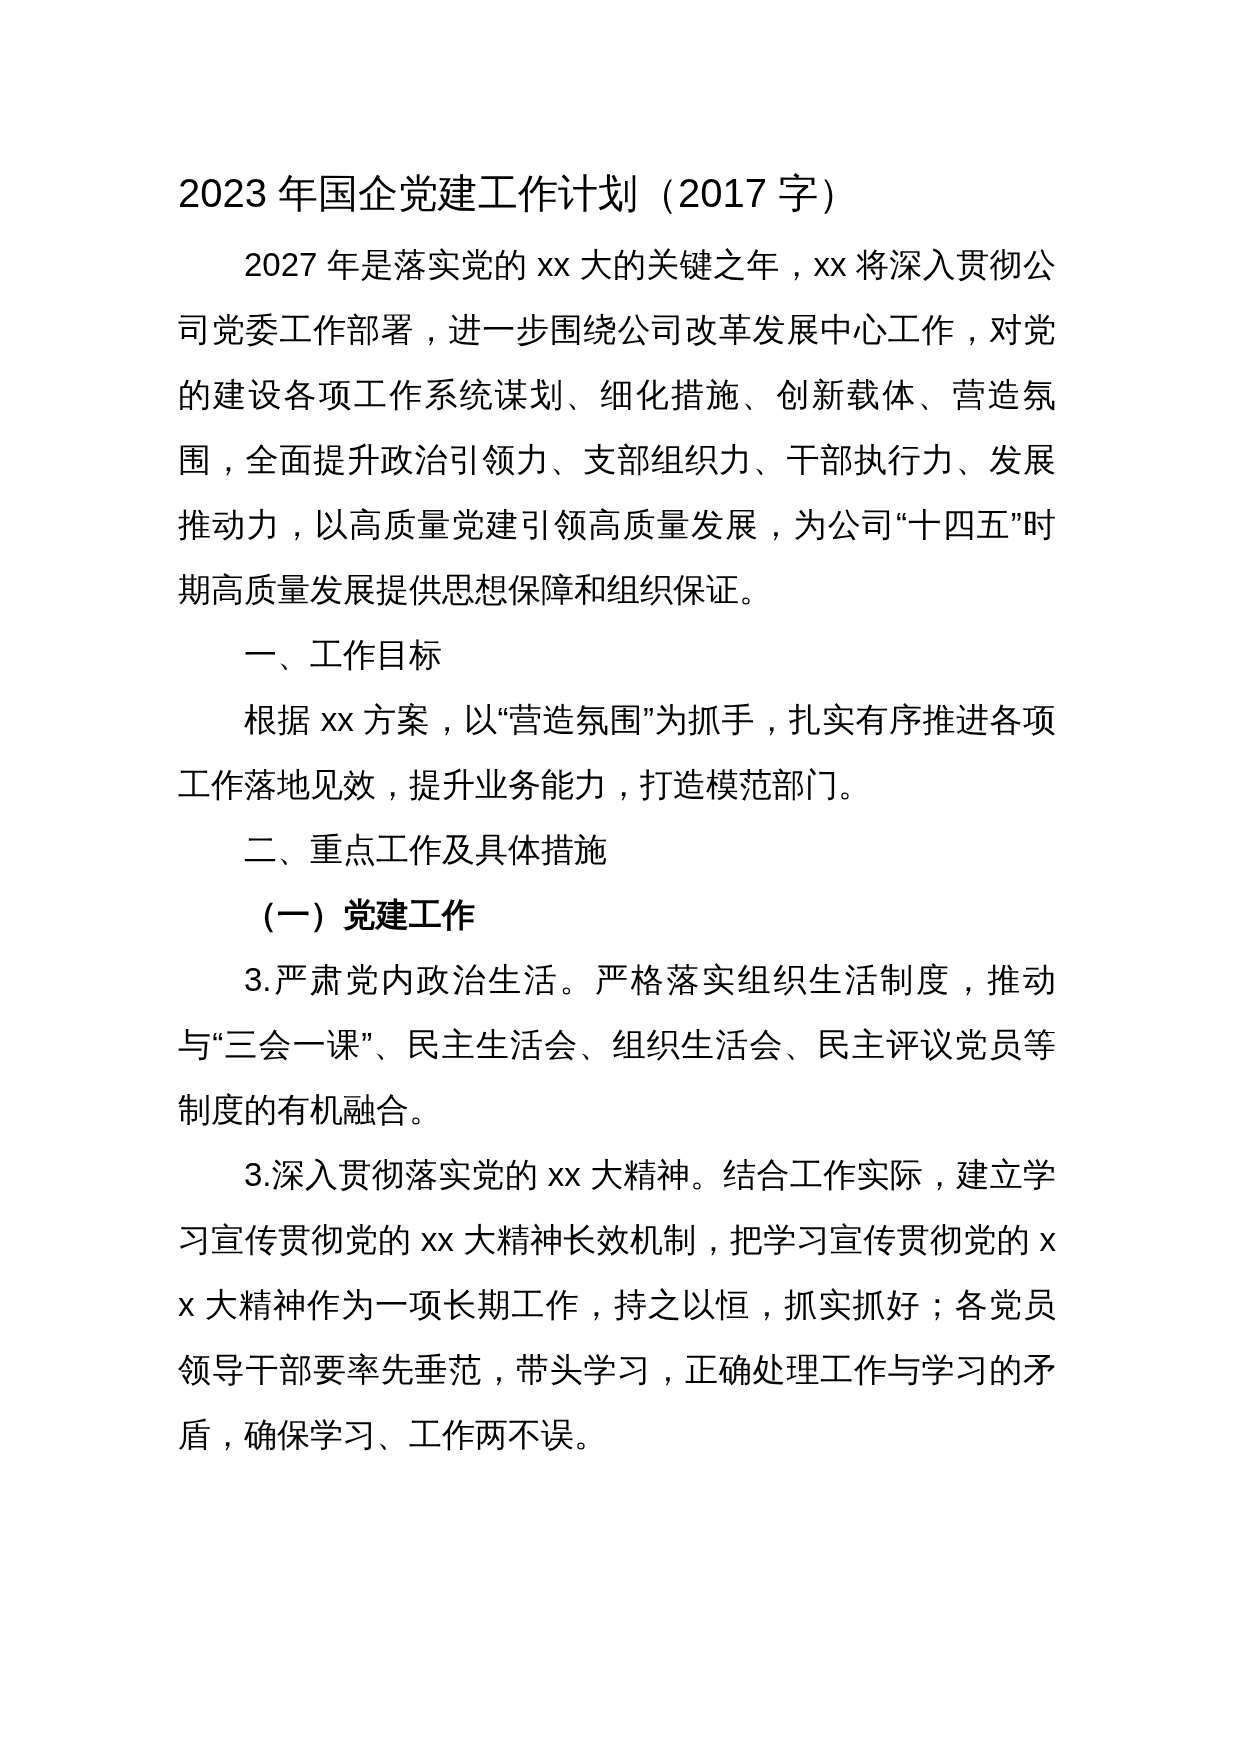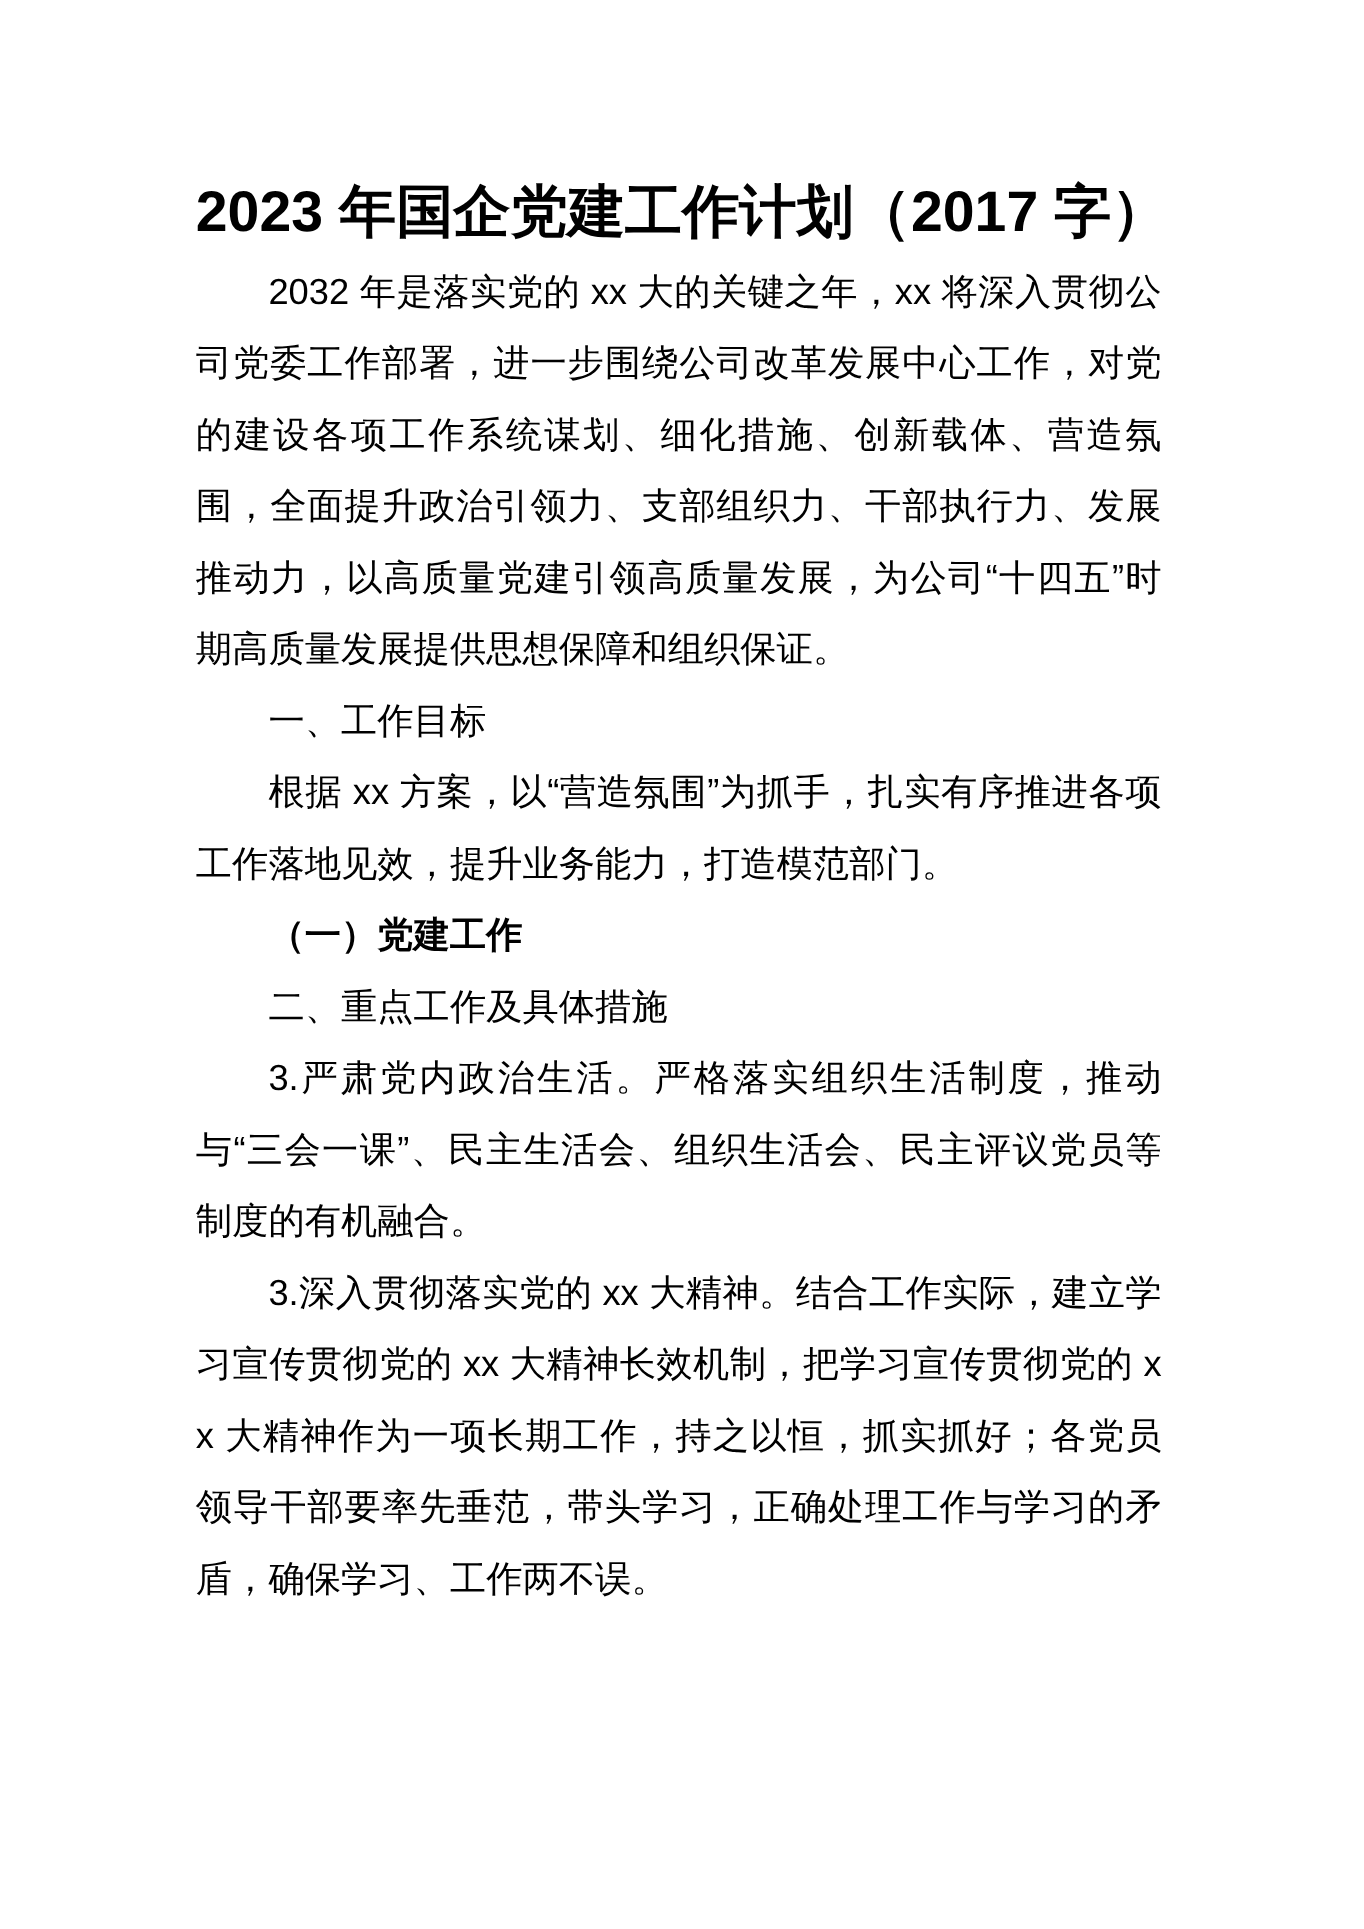--- a/index.html
+++ b/index.html
@@ -15,27 +15,26 @@
   }
   .page {
     box-sizing: border-box;
     width: 1240px;
     height: 1754px;
     padding: 162px 184px 0 178px;
     overflow: hidden;
     background: #ffffff;
   }
   .doc-title {
-    font-size: 52px;
-    font-weight: 700;
+    font-size: 40px;
+    font-weight: 400;
     line-height: 62px;
     margin: 0 0 8px 0;
     letter-spacing: 0;
     white-space: nowrap;
-    text-align: center;
   }
   .doc-body {
     width: 100%;
   }
   .para {
     font-size: 33px;
     line-height: 65px;
     margin: 0;
     text-align: justify;
     text-justify: inter-ideograph;
@@ -49,21 +48,21 @@
   .p-heading2 {
     font-weight: 700;
   }
 </style>
 </head>
 <body>
 
 <div class="page">
   <h1 class="doc-title">2023 年国企党建工作计划（2017 字）</h1>
   <div class="doc-body" id="doc-body">
-      <p class="para p-body">2032 年是落实党的 xx 大的关键之年，xx 将深入贯彻公司党委工作部署，进一步围绕公司改革发展中心工作，对党的建设各项工作系统谋划、细化措施、创新载体、营造氛围，全面提升政治引领力、支部组织力、干部执行力、发展推动力，以高质量党建引领高质量发展，为公司“十四五”时期高质量发展提供思想保障和组织保证。</p>
+      <p class="para p-body">2027 年是落实党的 xx 大的关键之年，xx 将深入贯彻公司党委工作部署，进一步围绕公司改革发展中心工作，对党的建设各项工作系统谋划、细化措施、创新载体、营造氛围，全面提升政治引领力、支部组织力、干部执行力、发展推动力，以高质量党建引领高质量发展，为公司“十四五”时期高质量发展提供思想保障和组织保证。</p>
       <p class="para p-heading1">一、工作目标</p>
       <p class="para p-body">根据 xx 方案，以“营造氛围”为抓手，扎实有序推进各项工作落地见效，提升业务能力，打造模范部门。</p>
+      <p class="para p-heading1">二、重点工作及具体措施</p>
       <p class="para p-heading2">（一）党建工作</p>
-      <p class="para p-heading1">二、重点工作及具体措施</p>
       <p class="para p-body">3.严肃党内政治生活。严格落实组织生活制度，推动与“三会一课”、民主生活会、组织生活会、民主评议党员等制度的有机融合。</p>
       <p class="para p-body">3.深入贯彻落实党的 xx 大精神。结合工作实际，建立学习宣传贯彻党的 xx 大精神长效机制，把学习宣传贯彻党的 xx 大精神作为一项长期工作，持之以恒，抓实抓好；各党员领导干部要率先垂范，带头学习，正确处理工作与学习的矛盾，确保学习、工作两不误。</p>
     </div>
 </div>
 
 </body></html>

